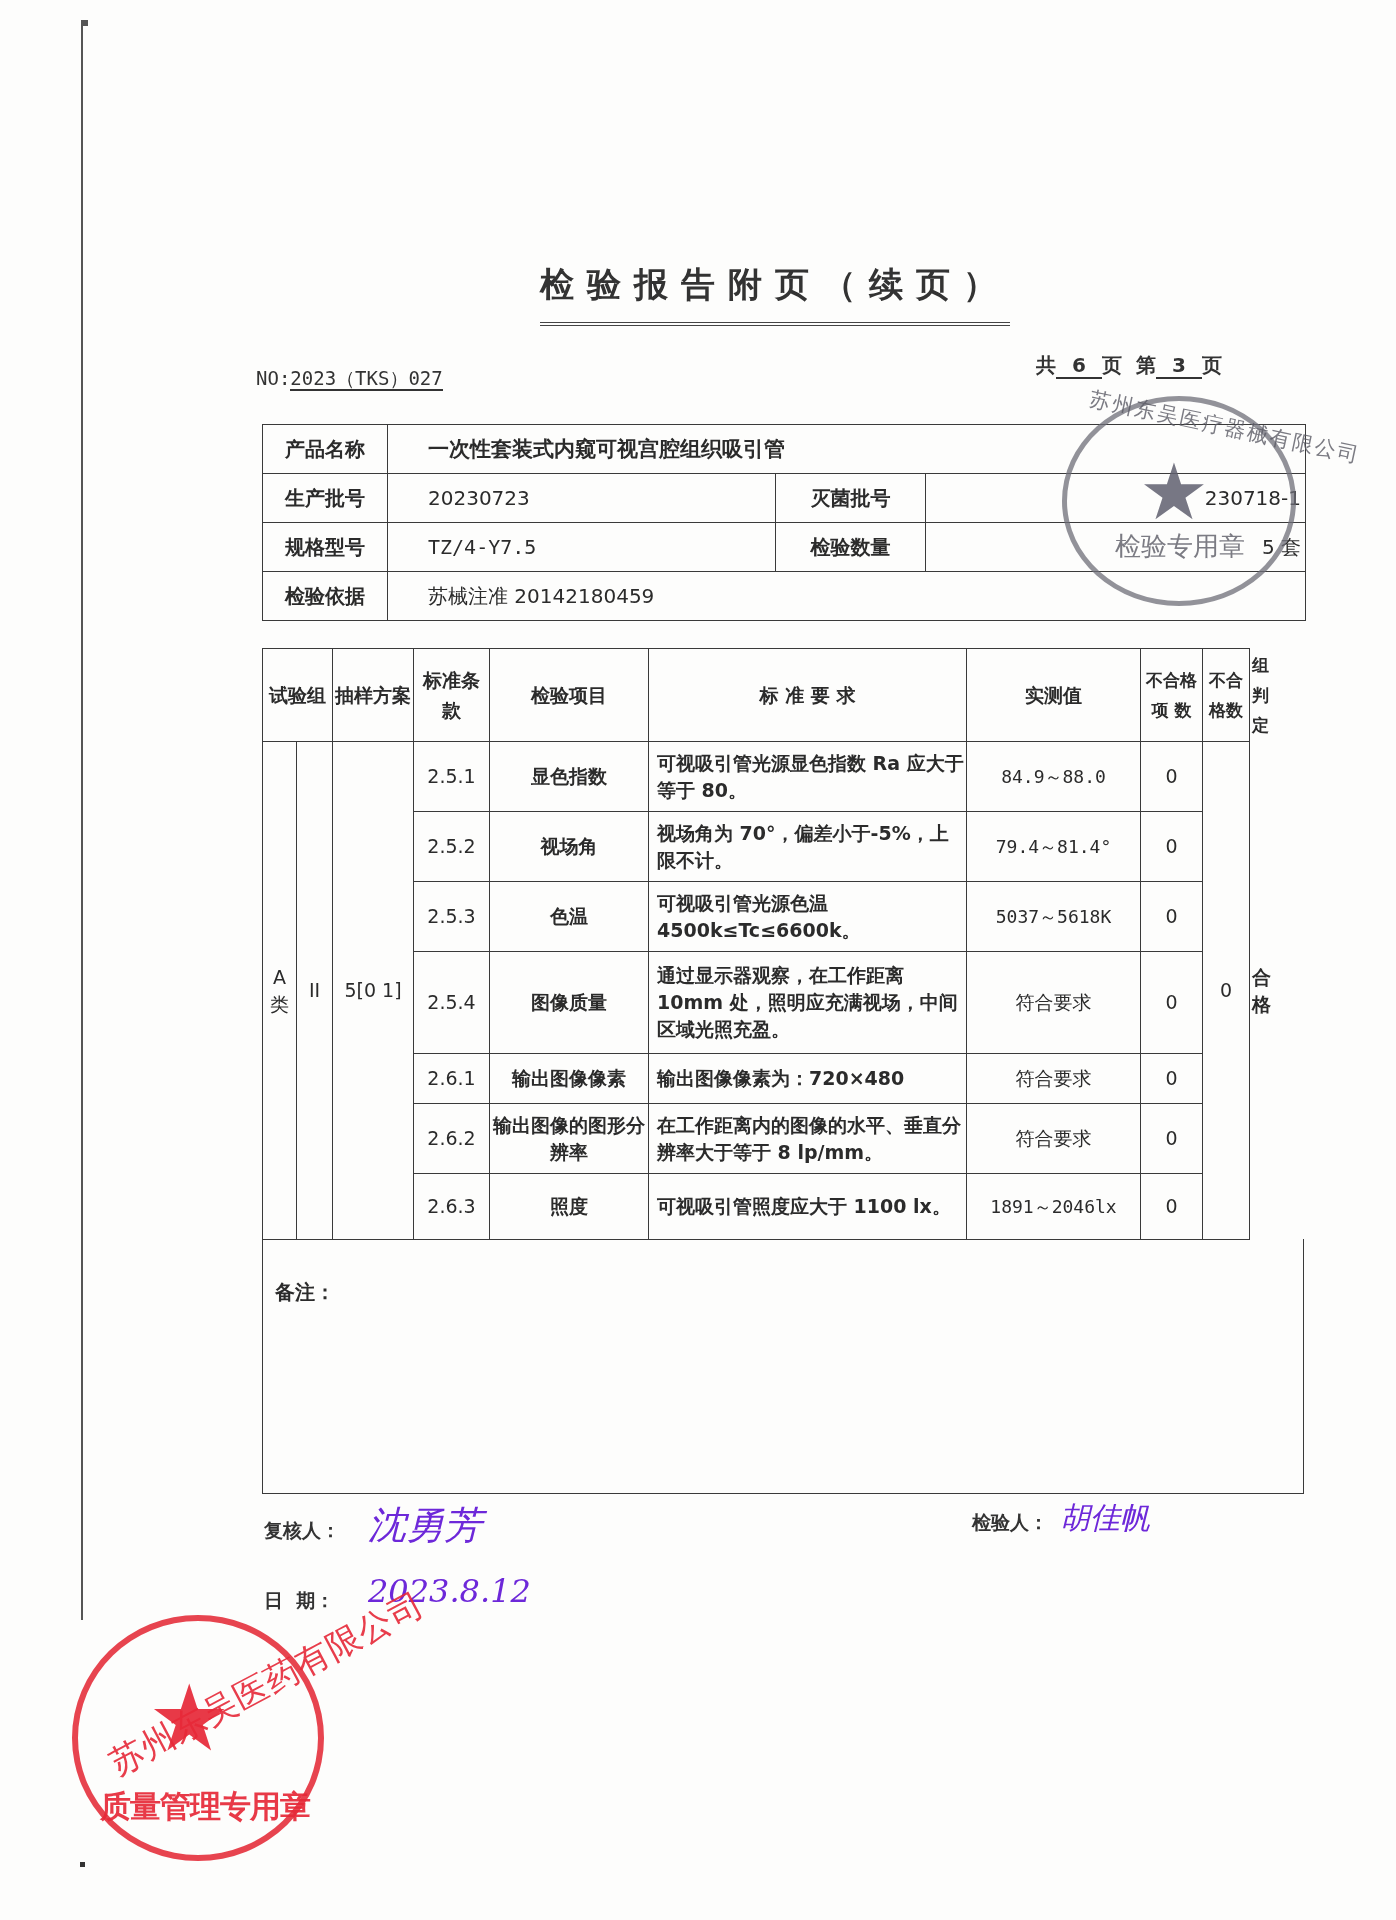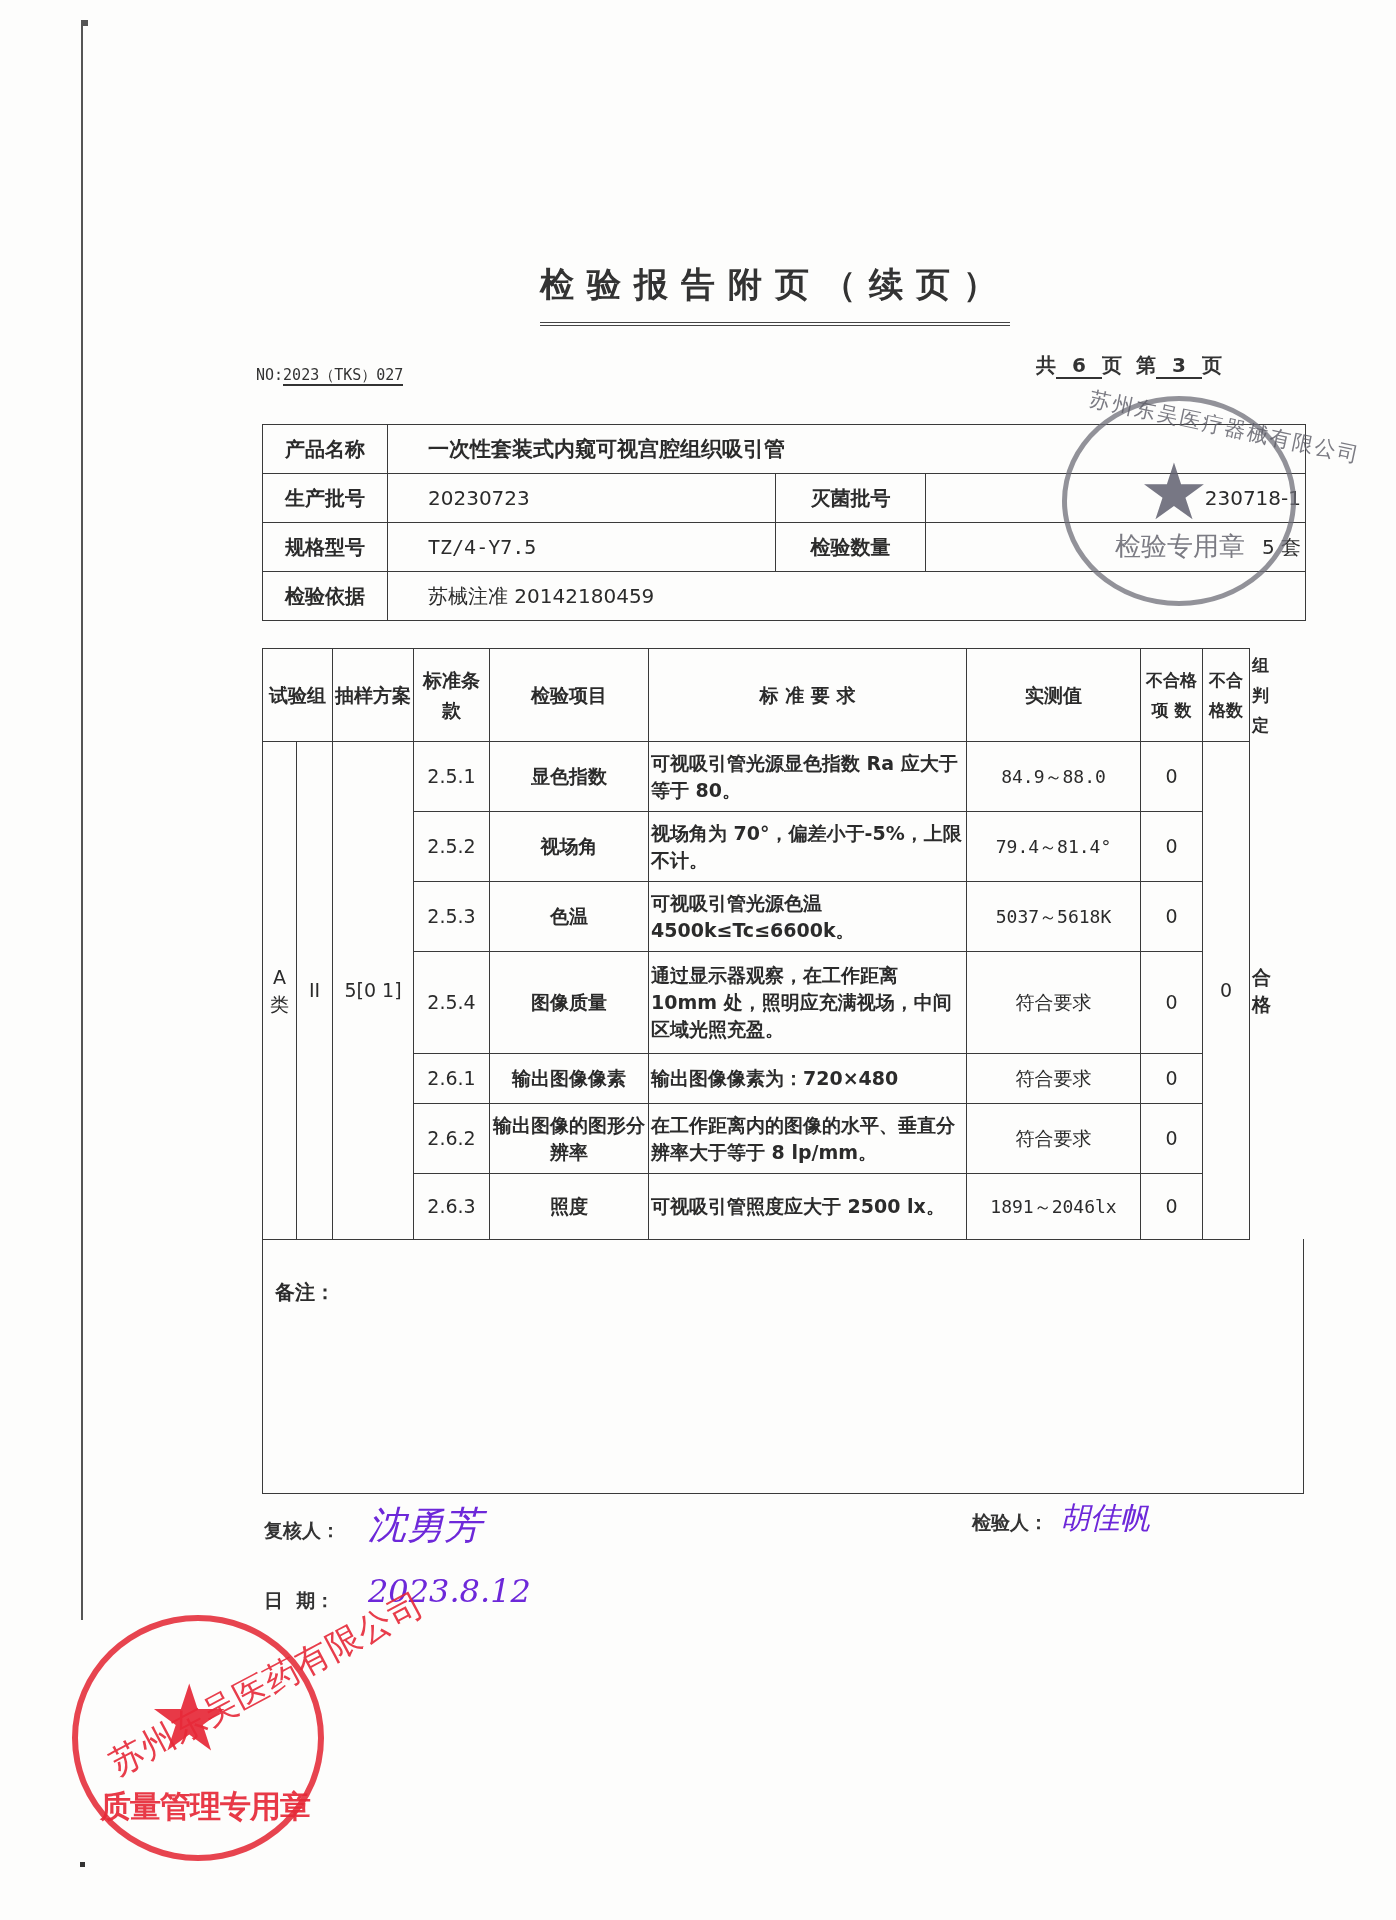--- a/index.html
+++ b/index.html
@@ -8,37 +8,37 @@
     font-family:"DejaVu Sans", "Liberation Sans", sans-serif; color:#2b2b2b;
   }
   .margin-line { position:absolute; left:81px; top:20px; width:2px; height:1600px; background:#555; }
   .margin-line:before { content:""; position:absolute; left:0; top:0; width:7px; height:6px; background:#555; }
   .dot { position:absolute; left:80px; top:1862px; width:5px; height:5px; background:#333; }
 
   .title {
     position:absolute; left:540px; top:262px; font-size:34px; letter-spacing:13px; font-weight:bold;
     color:#333; padding-bottom:14px; border-bottom:4px double #444; white-space:nowrap;
   }
-  .report-no { position:absolute; left:256px; top:366px; font-size:15px; font-family:"DejaVu Sans Mono", monospace; color:#333; }
+  .report-no { position:absolute; left:256px; top:366px; font-size:19px; font-family:"DejaVu Sans Mono", monospace; color:#333; }
   .report-no .u { border-bottom:2px solid #333; }
   .pageinfo { position:absolute; left:1036px; top:352px; font-size:20px; font-weight:bold; color:#333; white-space:nowrap; }
   .pageinfo .blank { display:inline-block; border-bottom:2px solid #333; min-width:46px; text-align:center; }
 
   table { border-collapse:collapse; position:absolute; table-layout:fixed; }
   td { border:1.8px solid #3a3a3a; font-size:20px; padding:0 4px; vertical-align:middle; }
   .info { left:262px; top:383px; width:1044px;margin-top:41px; }
   .info td { height:48px; }
   .lbl { text-align:center; font-weight:bold; }
   .val { padding-left:40px; }
   .val2 { padding-left:40px;text-align:right; }
 
   .tests { left:262px; top:648px; width:832px; }
   .tests td { text-align:center; font-size:19px; line-height:27px; padding:1px 2px; }
   .tests .hdr td { font-weight:bold; height:66px; line-height:30px; }
-  .tests td.req { text-align:left; font-weight:bold; padding-left:2px; }
+  .tests td.req { text-align:left; font-weight:bold; padding-left:8px; }
   .tests td.item { font-weight:bold; }
   .tests td.val-c { font-family:"DejaVu Sans Mono", monospace; font-size:18px; }
 
   .remarks { position:absolute; left:262px; top:1215px; width:1040px; height:254px; border:1.8px solid #3a3a3a; border-top:none;margin-top:24px; }
   .remarks .r-lbl { position:absolute; left:12px; top:40px; font-size:20px; font-weight:bold; }
 
   .sig-lbl { position:absolute; font-size:19px; font-weight:bold; color:#333; }
   .hand { position:absolute; font-family:"DejaVu Serif", serif; font-style:italic; color:#6d28d9; }
 
   .stamp { position:absolute; border-radius:50%; }
@@ -168,21 +168,21 @@
   <tr style="height:70px">
     <td>2.6.2</td>
     <td class="item">输出图像的图形分辨率</td>
     <td class="req">在工作距离内的图像的水平、垂直分辨率大于等于 8 lp/mm。</td>
     <td>符合要求</td>
     <td>0</td>
   </tr>
   <tr style="height:66px">
     <td>2.6.3</td>
     <td class="item">照度</td>
-    <td class="req">可视吸引管照度应大于 2500 lx。</td>
+    <td class="req">可视吸引管照度应大于 1100 lx。</td>
     <td class="val-c">1891～2046lx</td>
     <td>0</td>
   </tr>
 </tbody>
   </table>
 
 <div class="remarks">
   <span class="r-lbl">备注：</span>
 </div>
 

